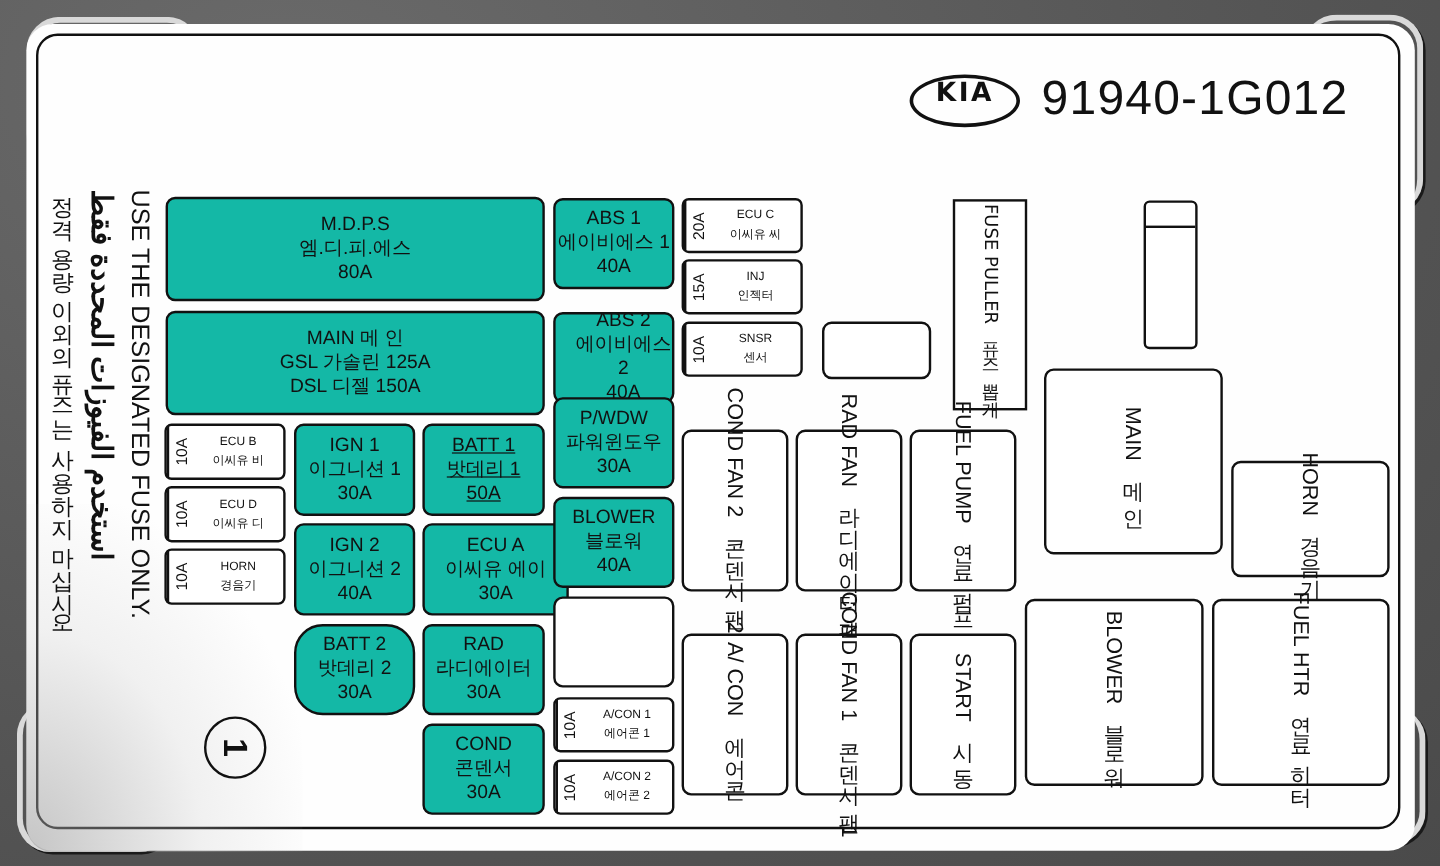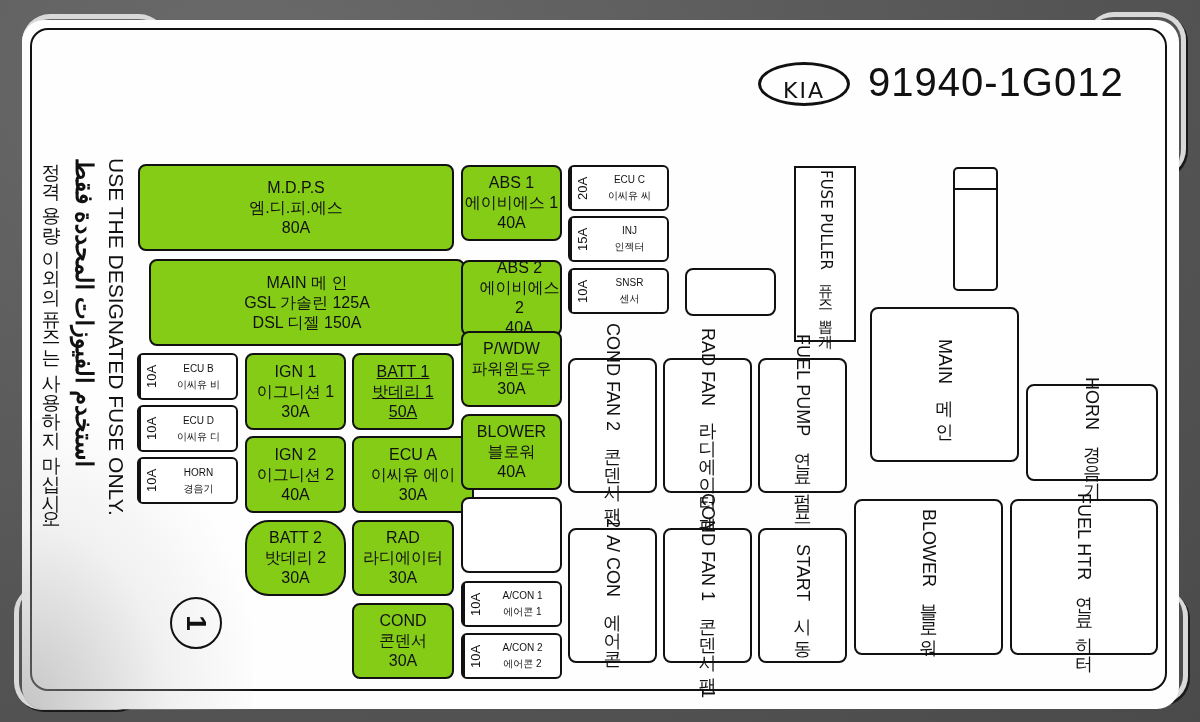--- a/index.html
+++ b/index.html
@@ -30,37 +30,37 @@
     border:2.5px solid #111; border-radius:18px; box-sizing:border-box;
   }
   .shade {
     position:absolute; left:22px; top:420px; width:230px; height:290px;
     background: radial-gradient(ellipse at 0% 100%, rgba(150,150,150,0.55) 0%, rgba(200,200,200,0.25) 45%, rgba(255,255,255,0) 75%);
     border-bottom-left-radius:22px; pointer-events:none;
   }
   .kia-logo {
     position:absolute; left:758px; top:62px; width:92px; height:44px;
     border:3px solid #111; border-radius:50%; box-sizing:border-box;
-    display:flex; align-items:flex-end; justify-content:center;
-    font-weight:normal; font-size:22px; letter-spacing:2px;
+    display:flex; align-items:flex-start; justify-content:center;
+    font-weight:bold; font-size:22px; letter-spacing:2px;
   }
   .part-no {
     position:absolute; left:868px; top:60px; font-size:40px; letter-spacing:1px;
     font-family:"Liberation Sans", sans-serif;
   }
   .warn {
     position:absolute; writing-mode:vertical-rl; white-space:nowrap;
     font-family:"Liberation Sans", sans-serif;
   }
   .warn.en { left:104px; top:158px; font-size:21px; }
   .warn.ar { left:70px; top:158px; font-size:24px; font-weight:bold; direction:rtl; }
   .warn.ko { left:38px; top:150px; font-size:19px; }
   .box {
     position:absolute; border:2px solid #111; border-radius:8px; box-sizing:border-box;
-    background:#84cc16; display:flex; flex-direction:column; align-items:center; justify-content:center;
+    background:#14b8a6; display:flex; flex-direction:column; align-items:center; justify-content:center;
     text-align:center; font-family:"Liberation Sans", sans-serif; font-size:16px; line-height:20px;
   }
   .box .t { display:block; }
   .small {
     position:absolute; border:2px solid #111; border-radius:6px; box-sizing:border-box; background:#fff;
     display:flex; font-family:"Liberation Sans", sans-serif;
   }
   .small .amp {
     width:20px; border-right:2px solid #111; display:flex; align-items:center; justify-content:center;
     writing-mode:vertical-rl; transform:rotate(180deg); font-size:13px;
@@ -119,21 +119,21 @@
 
 <div class="warn en">USE THE DESIGNATED FUSE ONLY.</div>
 <div class="warn ar">استخدم الفيوزات المحددة فقط</div>
 <div class="warn ko">정격 용량 이외의 퓨즈는 사용하지 마십시오.</div>
 
 <div class="box" style="left:138px;top:164px;width:316px;height:87px;">
   <span class="t">M.D.P.S</span>
   <span class="t">엠.디.피.에스</span>
   <span class="t">80A</span>
 </div>
-<div class="box" style="left:138px;top:259px;width:316px;height:87px;margin-left:11px;">
+<div class="box" style="left:138px;top:259px;width:316px;height:87px;">
   <span class="t">MAIN 메 인</span>
   <span class="t">GSL 가솔린 125A</span>
   <span class="t">DSL 디젤 150A</span>
 </div>
 
 <div class="small" style="left:137px;top:353px;width:101px;height:47px;">
   <div class="amp">10A</div>
   <div class="lbl">
       <span>ECU B</span>
       <span>이씨유 비</span>

